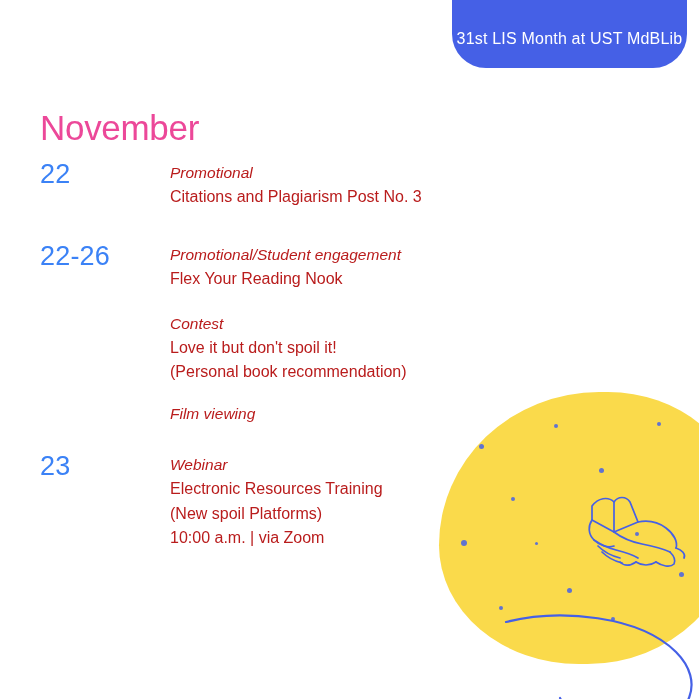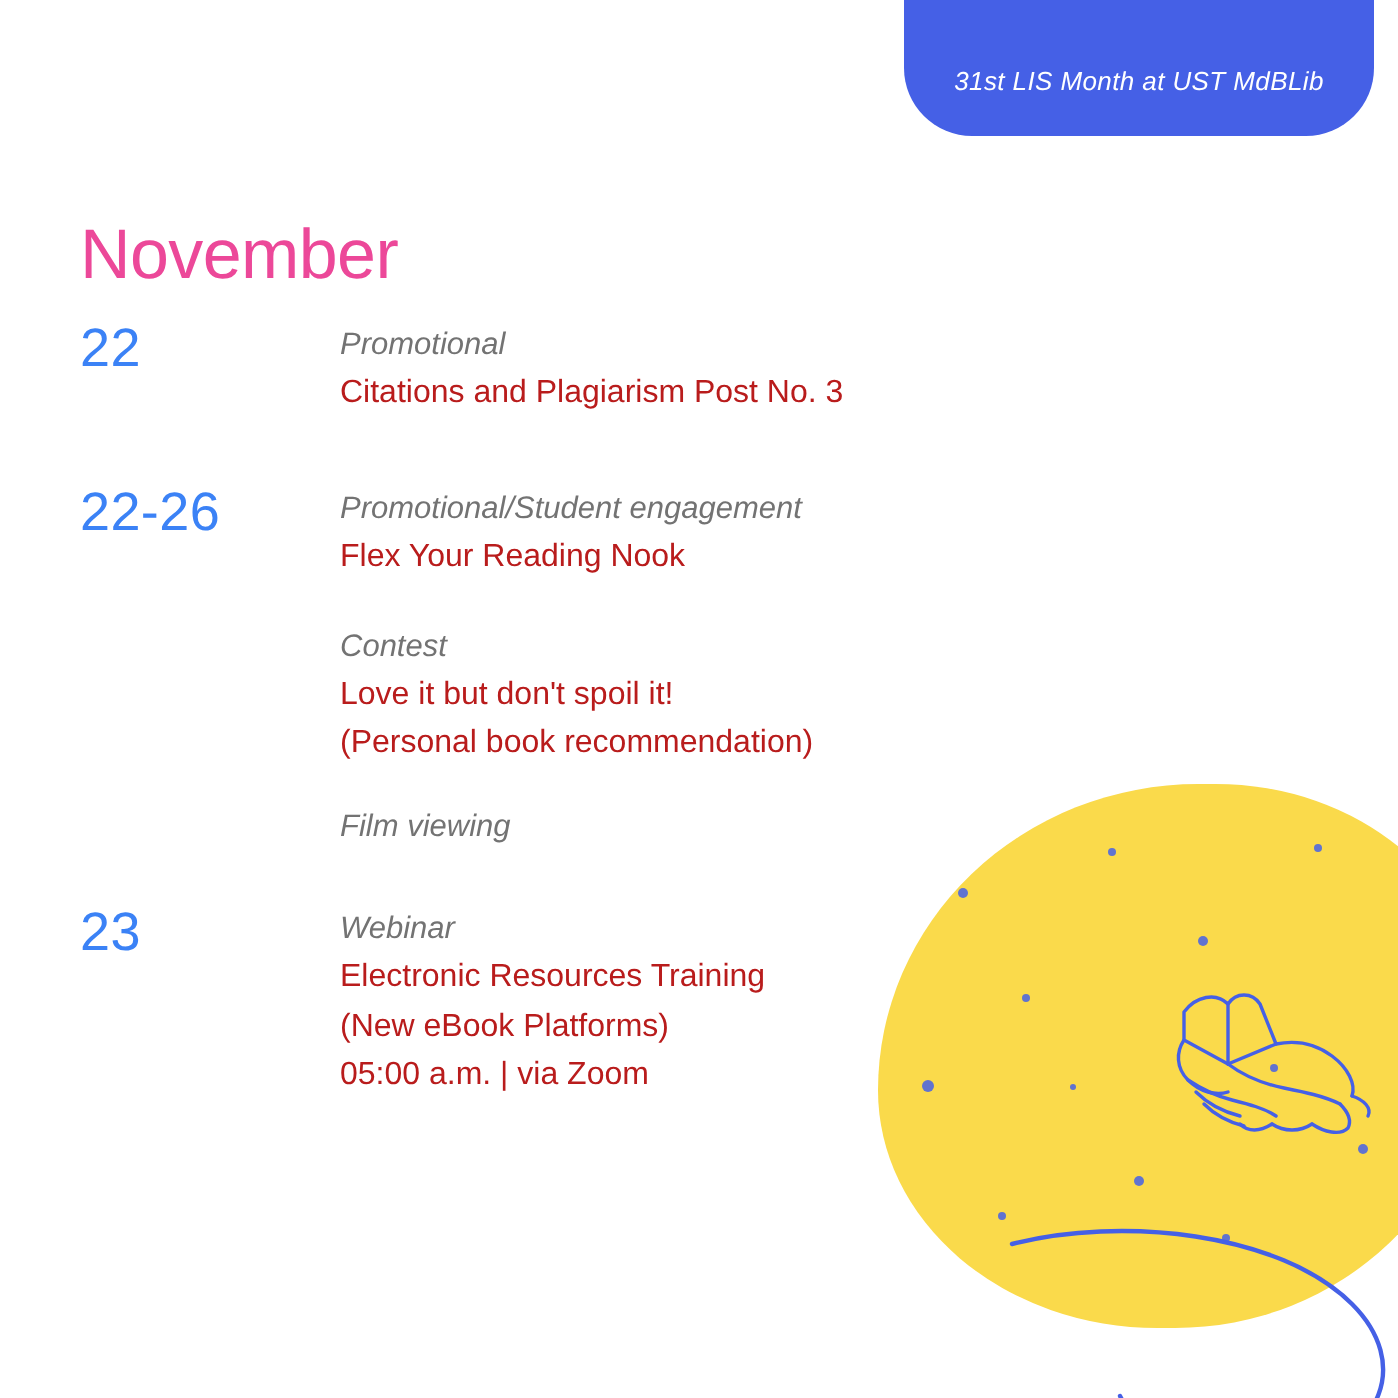--- a/index.html
+++ b/index.html
@@ -27,22 +27,21 @@
     border-bottom-left-radius: 34px;
     border-top-left-radius: 34px;
     display: flex;
     align-items: flex-end;
     justify-content: center;
     padding-bottom: 20px;
     box-sizing: border-box;
   }
   .banner-text {
     color: #ffffff;
-    font-style: italic;
-    font-size: 13px;
+    font-size: 16px;
     letter-spacing: 0.2px;
     white-space: nowrap;
   }
 
   
   .blob {
     position: absolute;
     right: -40px;
     top: 392px;
     width: 300px;
@@ -111,21 +110,21 @@
     flex: 1 1 auto;
     padding-top: 3px;
   }
   .item {
     margin-bottom: 18px;
   }
   .item:last-child { margin-bottom: 0; }
   .item-cat {
     font-style: italic;
     font-size: 15.5px;
-    color: #737373;
+    color: #b91c1c;
     line-height: 1.55;
   }
   .item-line {
     font-size: 16px;
     color: #b91c1c;
     line-height: 1.52;
   }
 </style>
 </head>
 <body>
@@ -201,19 +200,19 @@
       </div>
     </div>
   </div>
 
   <div class="entry">
     <div class="day">23</div>
     <div class="items">
       <div class="item">
         <div class="item-cat">Webinar</div>
         <div class="item-line">Electronic Resources Training</div>
-        <div class="item-line">(New eBook Platforms)</div>
-        <div class="item-line">05:00 a.m.  |  via Zoom</div>
+        <div class="item-line">(New spoil Platforms)</div>
+        <div class="item-line">10:00 a.m.  |  via Zoom</div>
       </div>
     </div>
   </div>
 
 </div>
 
 </body></html>

